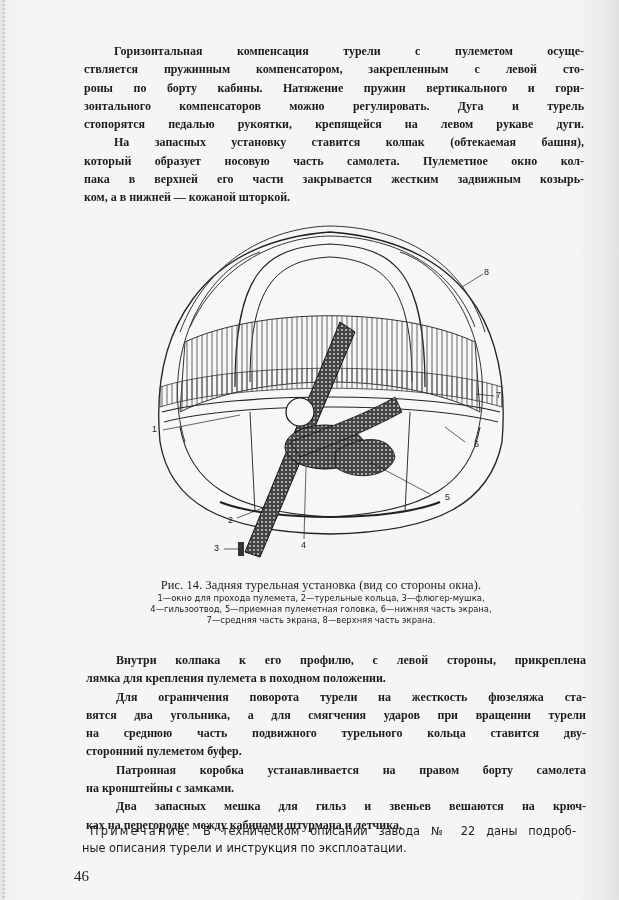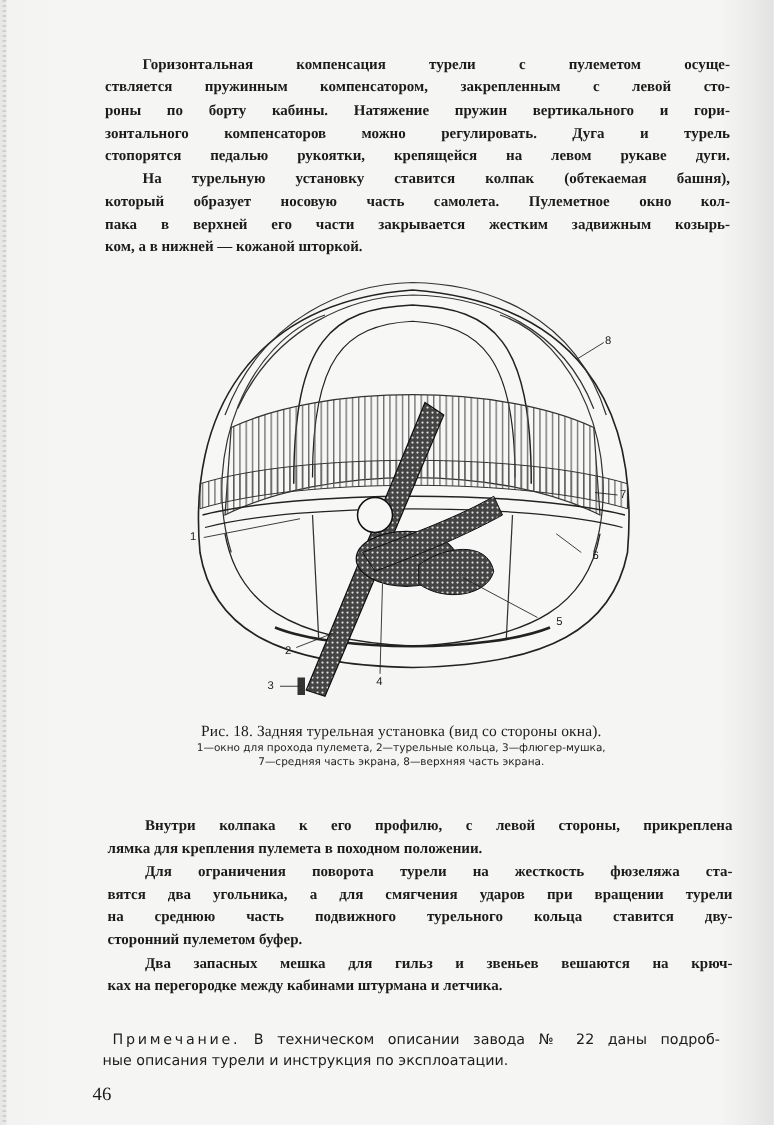--- a/index.html
+++ b/index.html
@@ -70,21 +70,21 @@
 
   <div class="text-block" id="block-top">
     <p>
       <span class="line">Горизонтальная компенсация турели с пулеметом осуще-</span>
       <span class="line" style="margin-left:-30px">ствляется пружинным компенсатором, закрепленным с левой сто-</span>
       <span class="line" style="margin-left:-30px">роны по борту кабины. Натяжение пружин вертикального и гори-</span>
       <span class="line" style="margin-left:-30px">зонтального компенсаторов можно регулировать. Дуга и турель</span>
       <span class="line" style="margin-left:-30px">стопорятся педалью рукоятки, крепящейся на левом рукаве дуги.</span>
     </p>
     <p>
-      <span class="line">На турельную установку ставится колпак (обтекаемая башня),</span>
+      <span class="line">На запасных установку ставится колпак (обтекаемая башня),</span>
       <span class="line" style="margin-left:-30px">который образует носовую часть самолета. Пулеметное окно кол-</span>
       <span class="line" style="margin-left:-30px">пака в верхней его части закрывается жестким задвижным козырь-</span>
       <span class="line last" style="margin-left:-30px">ком, а в нижней — кожаной шторкой.</span>
     </p>
   </div>
 
   <div class="figure">
     <svg viewBox="0 0 375 362" xmlns="http://www.w3.org/2000/svg">
       <defs>
         <pattern id="hatch" width="5" height="10" patternUnits="userSpaceOnUse">
@@ -140,39 +140,44 @@
     <span class="fig-label" style="left:88px; top:303px;">2</span>
     <span class="fig-label" style="left:74px; top:331px;">3</span>
     <span class="fig-label" style="left:161px; top:328px;">4</span>
     <span class="fig-label" style="left:305px; top:280px;">5</span>
     <span class="fig-label" style="left:334px; top:227px;">6</span>
     <span class="fig-label" style="left:356px; top:178px;">7</span>
     <span class="fig-label" style="left:344px; top:55px;">8</span>
   </div>
 
   <div class="caption">
-    <span class="caption-title">Рис. 18. Задняя турельная установка (вид со стороны окна).</span>
+    <span class="caption-title">Рис. 14. Задняя турельная установка (вид со стороны окна).</span>
     <span class="caption-legend">
       <span>1—окно для прохода пулемета, 2—турельные кольца, 3—флюгер-мушка,</span>
+      <span>4—гильзоотвод, 5—приемная пулеметная головка, 6—нижняя часть экрана,</span>
       <span>7—средняя часть экрана, 8—верхняя часть экрана.</span>
     </span>
   </div>
 
   <div class="text-block" id="block-bottom">
     <p>
       <span class="line">Внутри колпака к его профилю, с левой стороны, прикреплена</span>
       <span class="line last" style="margin-left:-30px">лямка для крепления пулемета в походном положении.</span>
     </p>
     <p>
       <span class="line">Для ограничения поворота турели на жесткость фюзеляжа ста-</span>
       <span class="line" style="margin-left:-30px">вятся два угольника, а для смягчения ударов при вращении турели</span>
       <span class="line" style="margin-left:-30px">на среднюю часть подвижного турельного кольца ставится дву-</span>
       <span class="line last" style="margin-left:-30px">сторонний пулеметом буфер.</span>
     </p>
     <p>
+      <span class="line">Патронная коробка устанавливается на правом борту самолета</span>
+      <span class="line last" style="margin-left:-30px">на кронштейны с замками.</span>
+    </p>
+    <p>
       <span class="line">Два запасных мешка для гильз и звеньев вешаются на крюч-</span>
       <span class="line last" style="margin-left:-30px">ках на перегородке между кабинами штурмана и летчика.</span>
     </p>
   </div>
 
   <div class="note">
     <span class="line"><span class="spaced">Примечание.</span> <span>В техническом описании завода № 22 даны подроб-</span></span>
     <span class="line last">ные описания турели и инструкция по эксплоатации.</span>
   </div>
 

